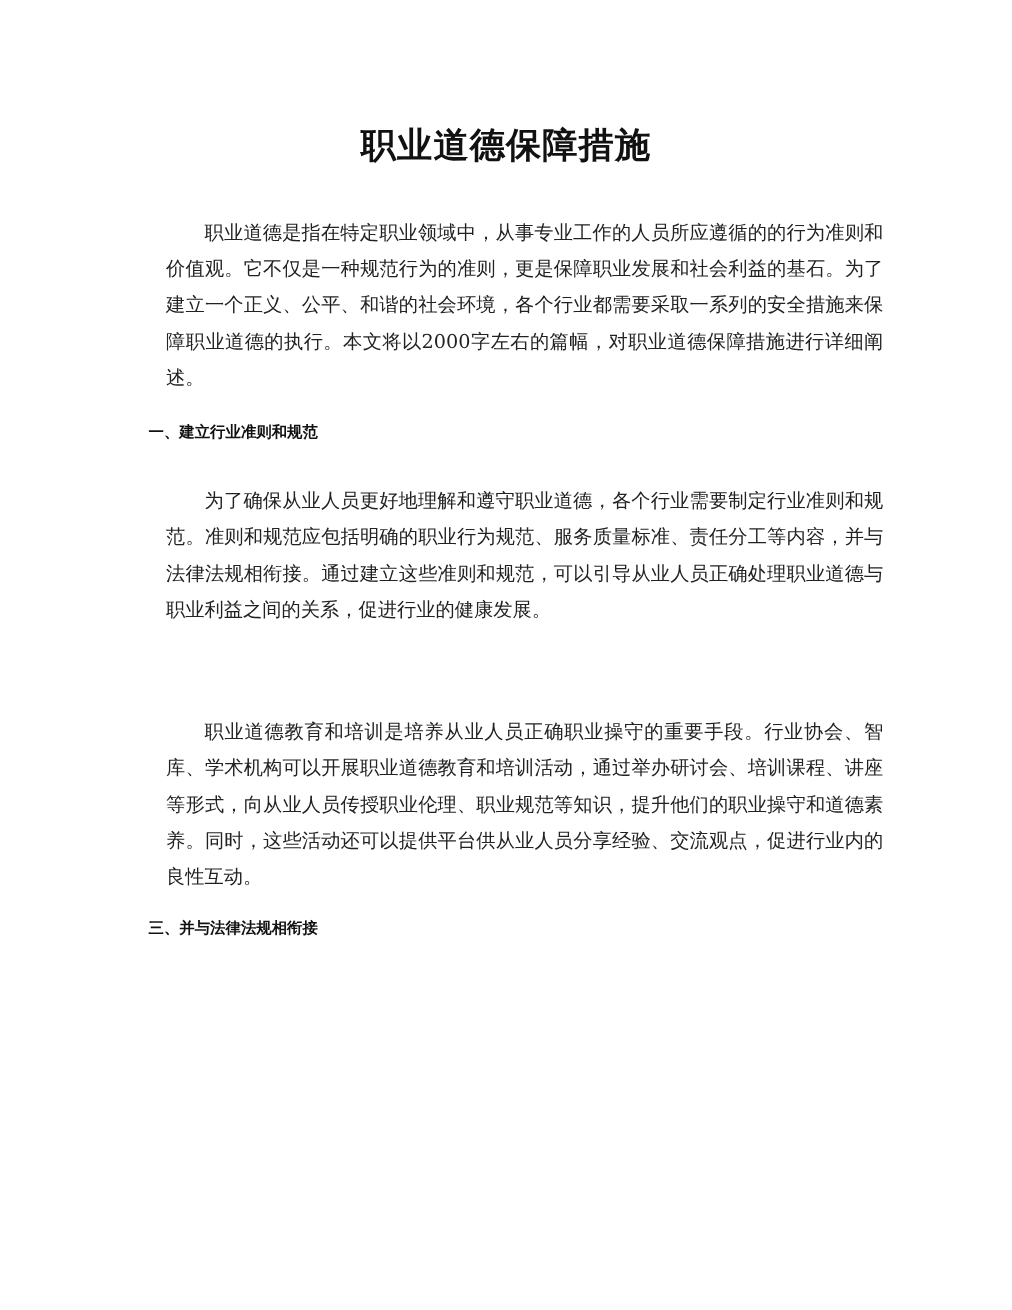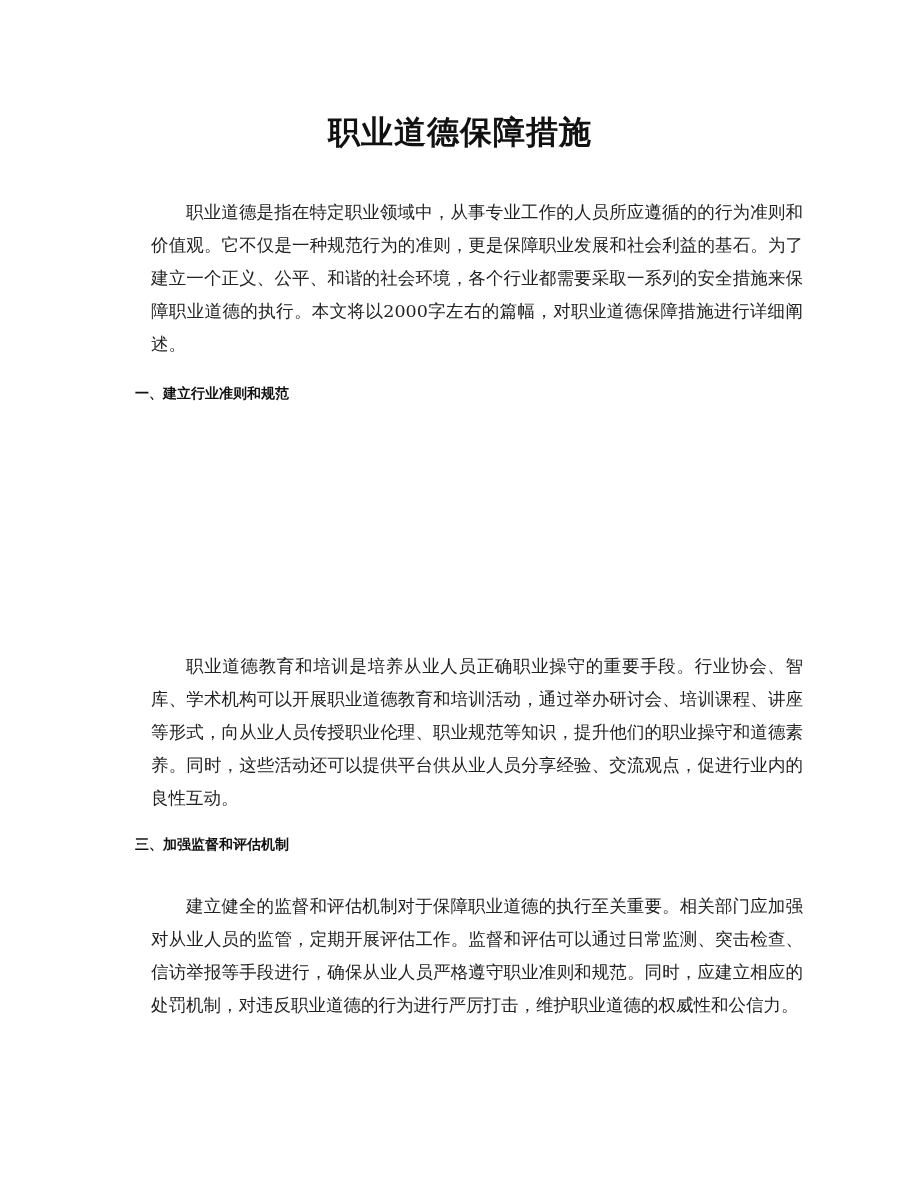--- a/index.html
+++ b/index.html
@@ -73,19 +73,19 @@
   </style>
 </head>
 <body>
 
 <div class="page">
   <h1 class="title">职业道德保障措施</h1>
 
   <p class="para" style="top:180px;">职业道德是指在特定职业领域中，从事专业工作的人员所应遵循的的行为准则和价值观。它不仅是一种规范行为的准则，更是保障职业发展和社会利益的基石。为了建立一个正义、公平、和谐的社会环境，各个行业都需要采取一系列的安全措施来保障职业道德的执行。本文将以2000字左右的篇幅，对职业道德保障措施进行详细阐述。</p>
 
   <h2 class="heading" style="top:380px;">一、建立行业准则和规范</h2>
+  <p class="para" style="top:424px;">为了确保从业人员更好地理解和遵守职业道德，各个行业需要制定行业准则和规范。准则和规范应包括明确的职业行为规范、服务质量标准、责任分工等内容，并与法律法规相衔接。通过建立这些准则和规范，可以引导从业人员正确处理职业道德与职业利益之间的关系，促进行业的健康发展。</p>
 
   <p class="para" style="top:634px;">职业道德教育和培训是培养从业人员正确职业操守的重要手段。行业协会、智库、学术机构可以开展职业道德教育和培训活动，通过举办研讨会、培训课程、讲座等形式，向从业人员传授职业伦理、职业规范等知识，提升他们的职业操守和道德素养。同时，这些活动还可以提供平台供从业人员分享经验、交流观点，促进行业内的良性互动。</p>
 
-  <h2 class="heading" style="top:831px;">三、加强监督和评估机制</h2>
-  <p class="para" style="top:874px;">建立健全的监督和评估机制对于保障职业道德的执行至关重要。相关部门应加强对从业人员的监管，定期开展评估工作。监督和评估可以通过日常监测、突击检查、信访举报等手段进行，确保从业人员严格遵守职业准则和规范。同时，应建立相应的处罚机制，对违反职业道德的行为进行严厉打击，维护职业道德的权威性和公信力。</p>
+  <h2 class="heading" style="top:831px;">三、并与法律法规相衔接</h2>
 
 </div>
 
 </body></html>

